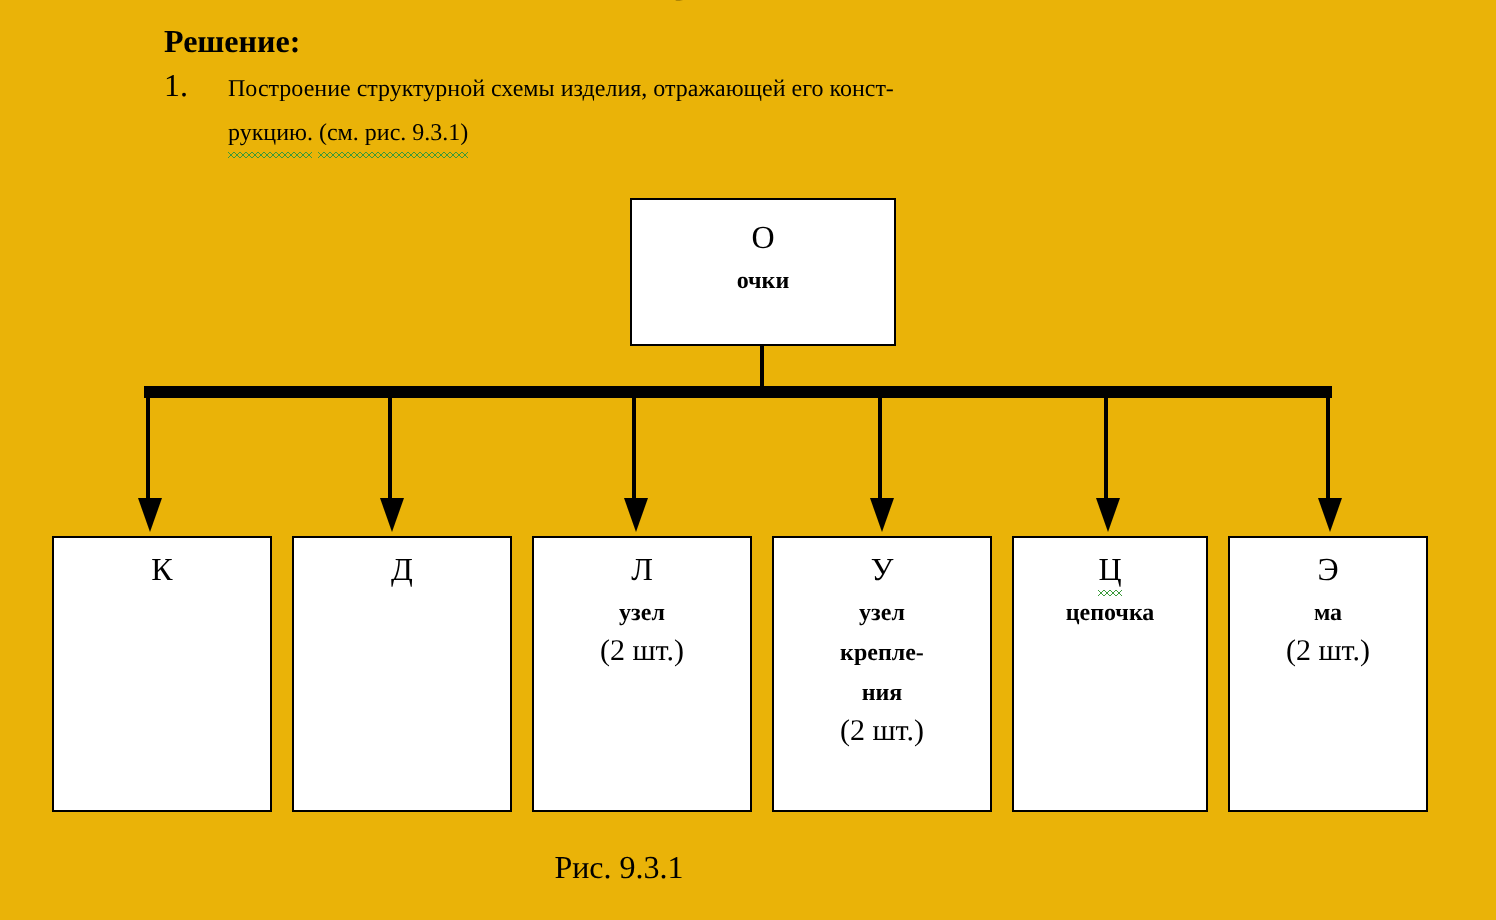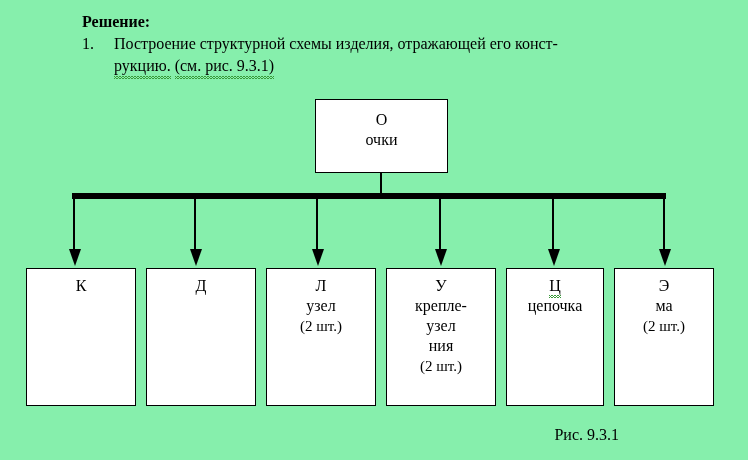--- a/index.html
+++ b/index.html
@@ -4,21 +4,21 @@
 <style>
   html, body {
     margin: 0;
     padding: 0;
     background: #ffffff;
   }
   #page {
     position: relative;
     width: 748px;
     height: 460px;
-    background: #86efac;
+    background: #eab308;
     overflow: hidden;
     font-family: "Liberation Serif", "DejaVu Serif", serif;
     color: #000000;
   }
 
   
   #page-number-fragment {
     position: absolute;
     left: 336px;
     top: -12px;
@@ -57,21 +57,21 @@
   }
   .task-marker {
     width: 32px;
     flex: 0 0 32px;
     font-size: 16px;
   }
   .task-body {
     flex: 1 1 auto;
   }
   .task-line {
-    font-size: 16px;
+    font-size: 12px;
     line-height: 22px;
     white-space: nowrap;
   }
   
   .squiggle {
     position: relative;
     display: inline-block;
   }
   .squiggle::after {
     content: "";
@@ -105,22 +105,23 @@
   .node-text {
     font-size: 15px;
     line-height: 19px;
     padding-top: 6px;
   }
   .node-code {
     font-size: 16px;
     line-height: 21px;
   }
   .node-name {
-    font-size: 16px;
+    font-size: 12px;
     line-height: 20px;
+    font-weight: bold;
   }
   .node-qty {
     font-size: 15px;
     line-height: 20px;
   }
 
   
   #root-box {
     left: 315px;
     top: 99px;
@@ -172,21 +173,21 @@
   
   .leaf-box {
     top: 268px;
     height: 138px;
   }
   #caption {
     position: absolute;
     left: 0;
     top: 425px;
     width: 619px;
-    text-align: right;
+    text-align: center;
     font-size: 16px;
     line-height: 20px;
   }
 </style>
 </head>
 <body>
 
 <div id="page">
 
   <div id="page-number-fragment">32</div>
@@ -246,22 +247,22 @@
       <div class="node-text">
         <div class="node-code">Л</div>
         <div class="node-name">узел</div>
         <div class="node-qty">(2 шт.)</div>
       </div>
     </div>
 
     <div class="node-box leaf-box" style="left:386px; width:110px;">
       <div class="node-text">
         <div class="node-code">У</div>
+        <div class="node-name">узел</div>
         <div class="node-name">крепле-</div>
-        <div class="node-name">узел</div>
         <div class="node-name">ния</div>
         <div class="node-qty">(2 шт.)</div>
       </div>
     </div>
 
     <div class="node-box leaf-box" style="left:506px; width:98px;">
       <div class="node-text">
         <div class="node-code"><span class="squiggle">Ц</span></div>
         <div class="node-name">цепочка</div>
       </div>

